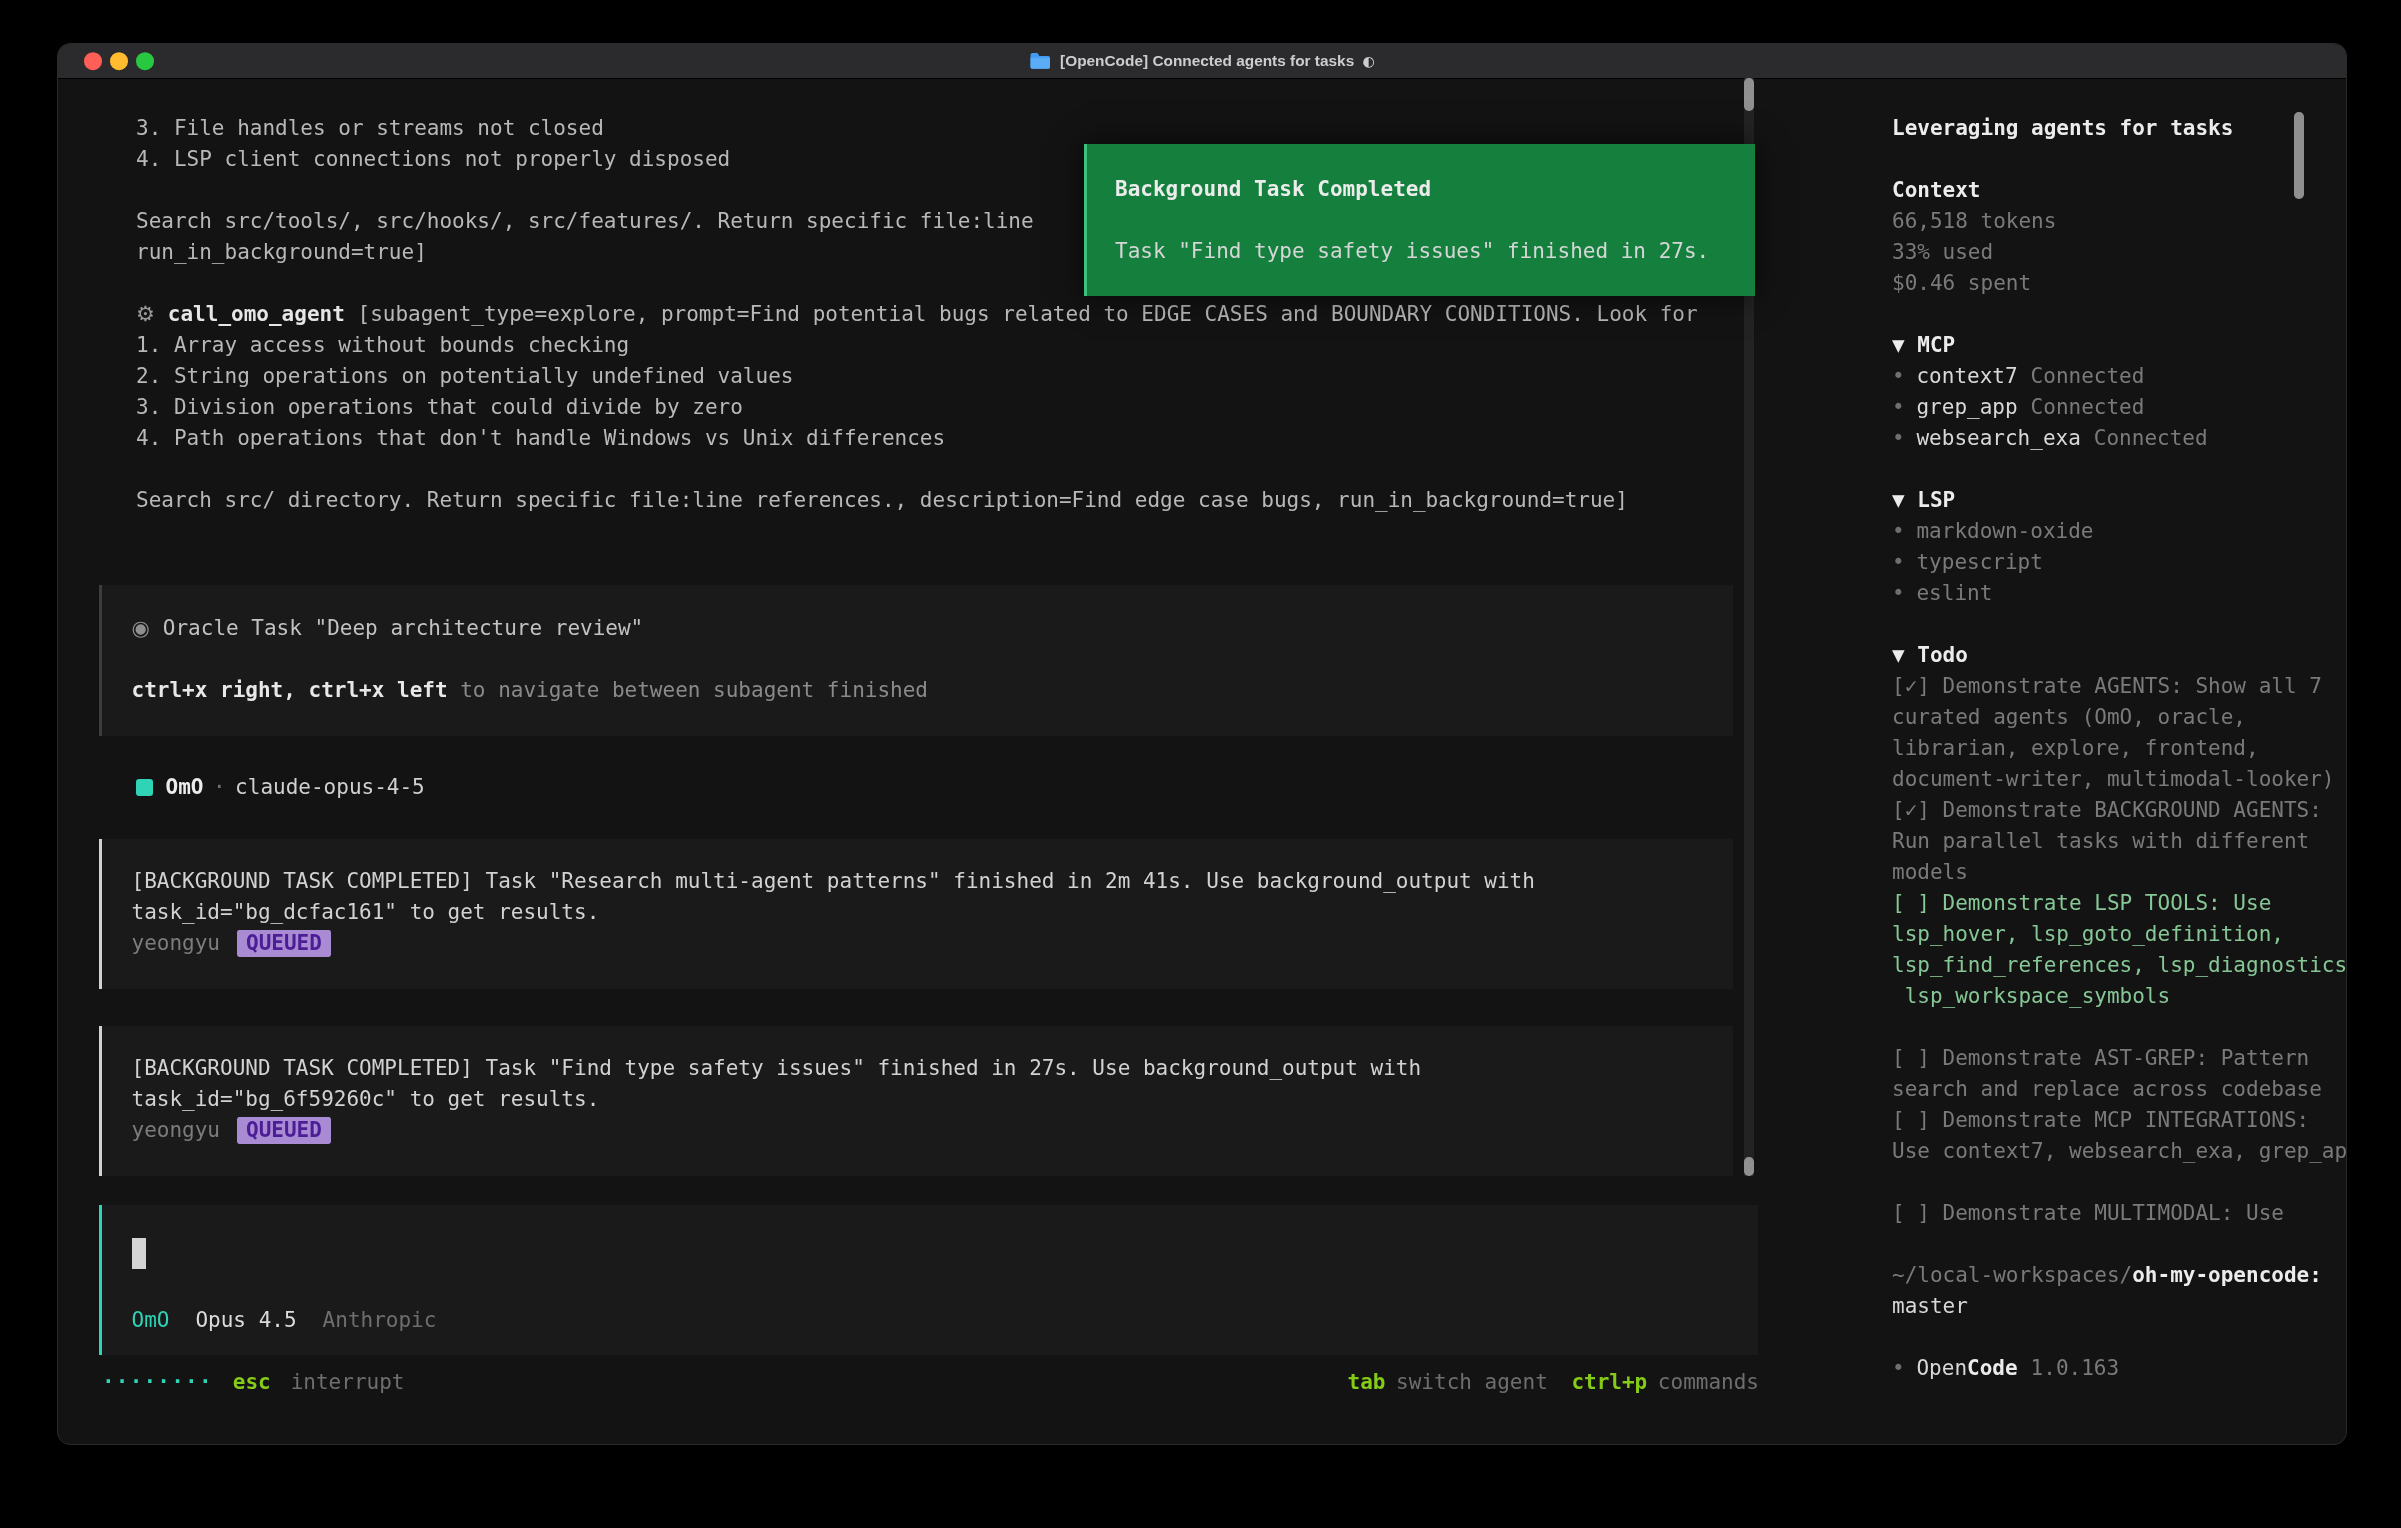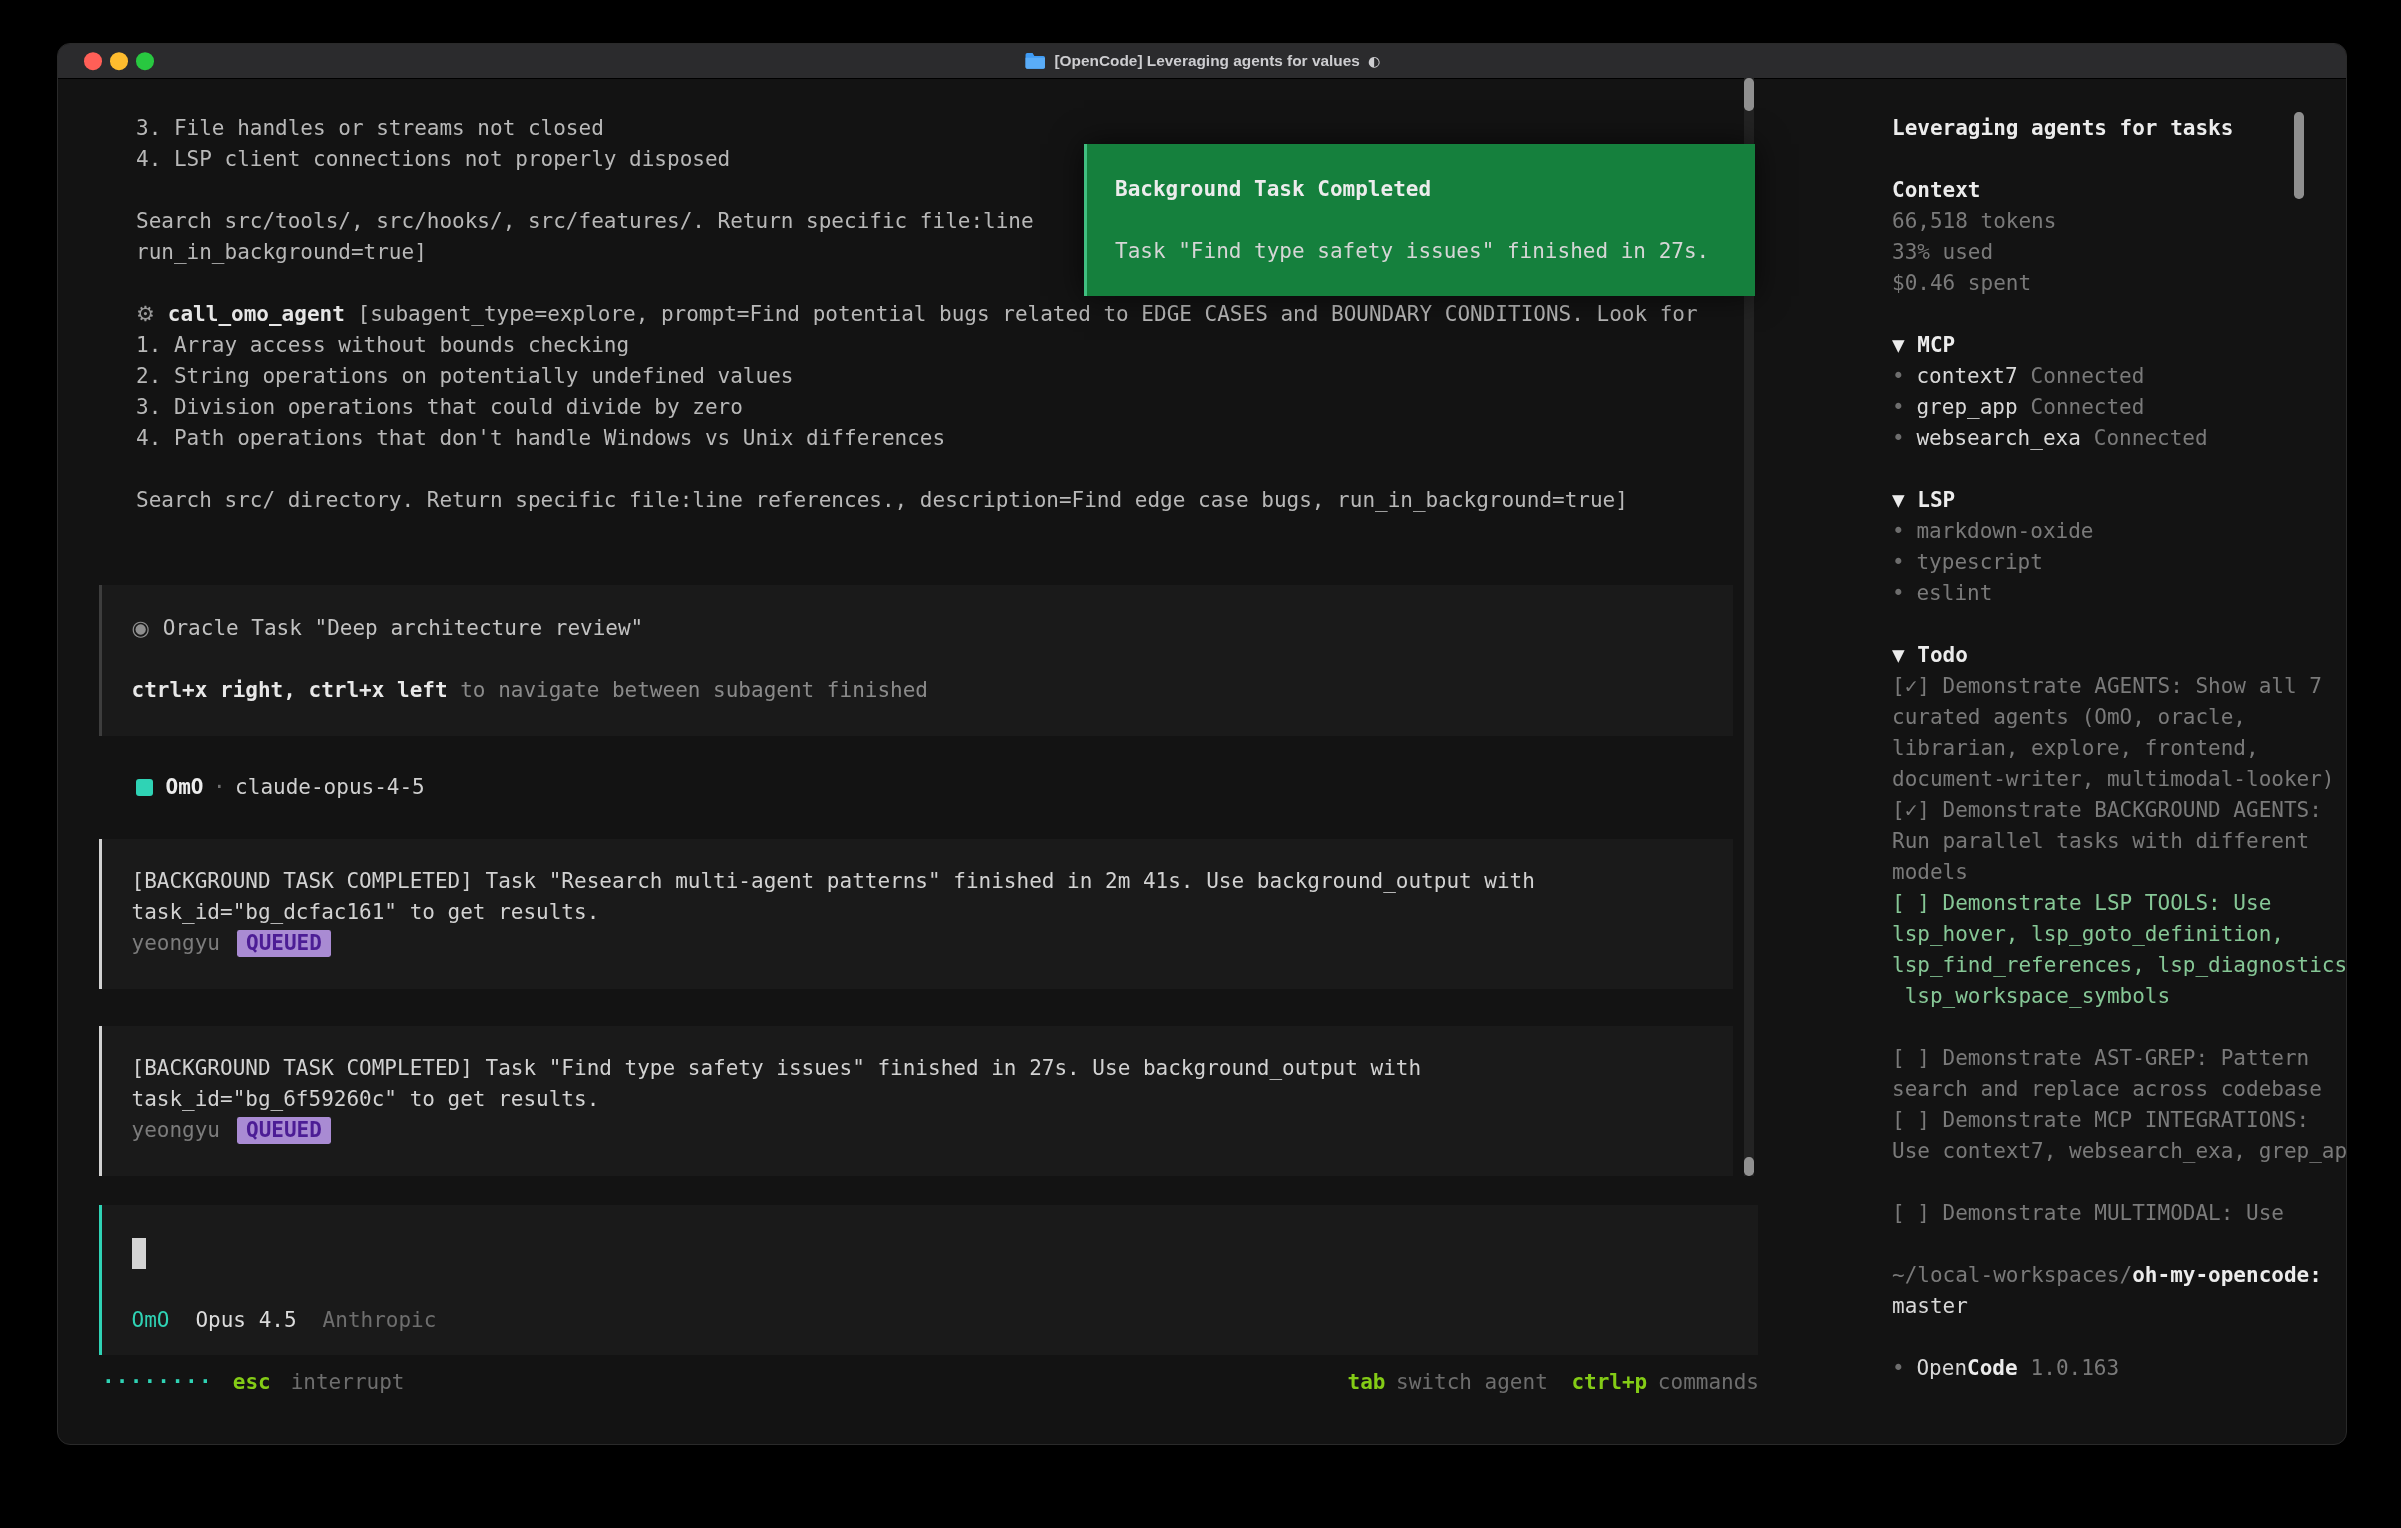--- a/index.html
+++ b/index.html
@@ -113,21 +113,21 @@
     <div class="traffic">
       <div class="light red"></div>
       <div class="light yellow"></div>
       <div class="light green"></div>
     </div>
     <div class="title-group">
       <svg class="folder-svg" viewBox="0 0 24 20">
         <path d="M1 3 Q1 1 3 1 L9 1 L11 4.5 L21 4.5 Q23 4.5 23 6.5 L23 17 Q23 19 21 19 L3 19 Q1 19 1 17 Z" fill="#3f9bf4"></path>
         <path d="M1 6.5 L23 6.5 L23 17 Q23 19 21 19 L3 19 Q1 19 1 17 Z" fill="#5aacf7"></path>
       </svg>
-      <span>[OpenCode] Leveraging agents for values</span>
+      <span>[OpenCode] Connected agents for tasks</span>
       <span class="glyph">◐</span>
     </div>
   </div>
 
   <div class="main">
 
     <div class="scrollback">
       <div class="pre">3. File handles or streams not closed
 4. LSP client connections not properly disposed
 

